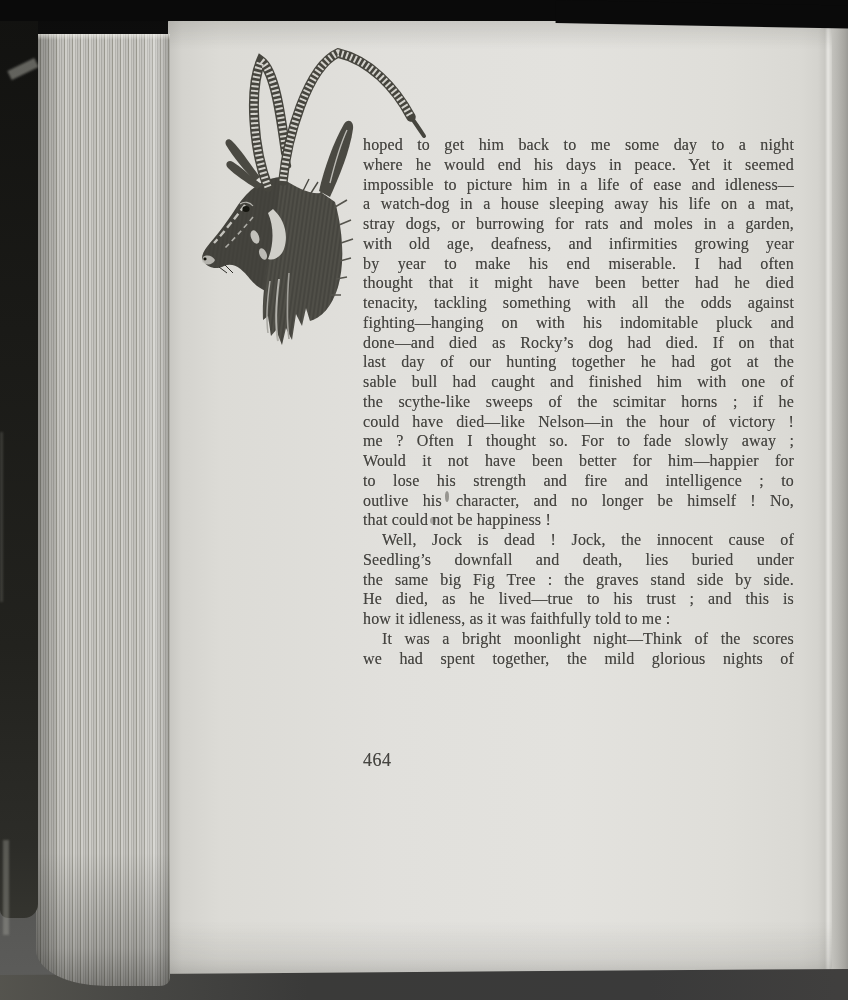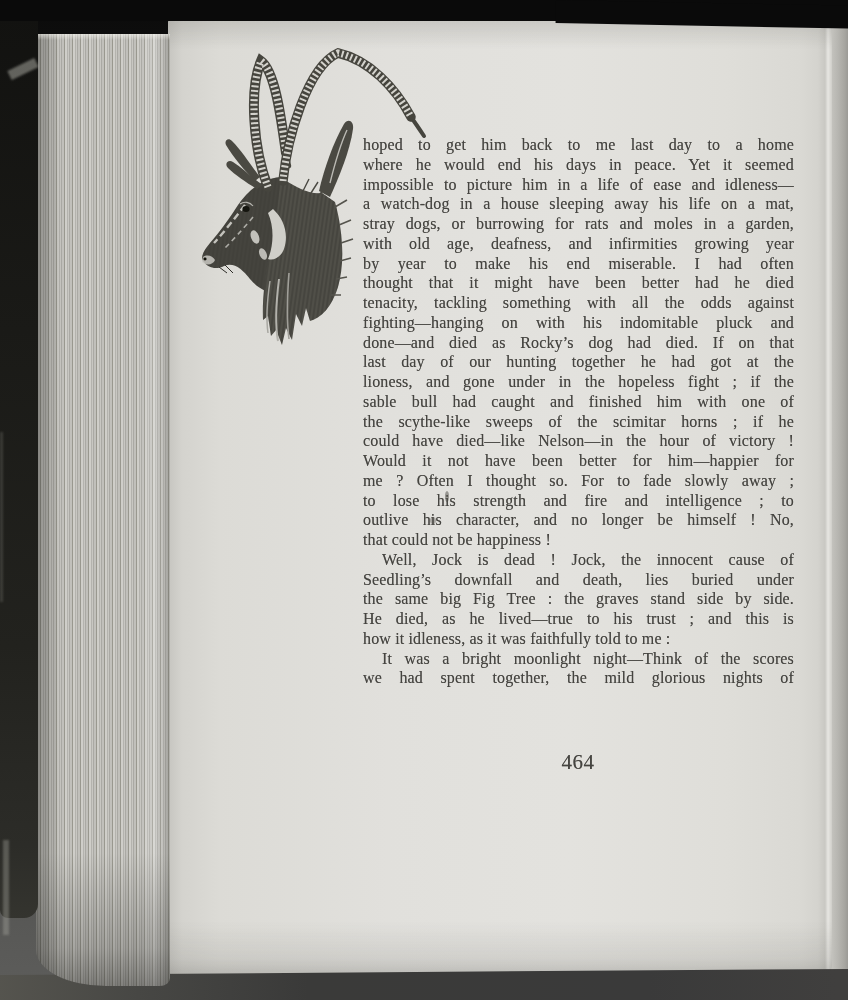--- a/index.html
+++ b/index.html
@@ -54,21 +54,21 @@
   .text-block{
     position:absolute;left:195px;top:114px;width:431px;z-index:3;
     font-size:16px;line-height:19.75px;color:#454440;
     letter-spacing:.15px;text-shadow:0 0 .5px rgba(69,68,64,.55);
   }
   .tline{height:19.75px;text-align:justify;text-align-last:justify;}
   .tline.noj{text-align-last:left;}
   .tline.ind{text-indent:19px;}
   .page-number{
     position:absolute;left:195px;top:729px;width:430px;z-index:3;
-    font-size:21px;color:#454440;text-align:center;letter-spacing:.5px;
+    font-size:18px;color:#454440;text-align:left;letter-spacing:.5px;
     text-shadow:0 0 .5px rgba(69,68,64,.55);
   }
   
   .smudge{position:absolute;z-index:4;border-radius:50%;}
   .smudge.s1{left:277px;top:470px;width:4px;height:11px;background:rgba(75,74,68,.5);}
   .smudge.s2{left:262px;top:496px;width:6px;height:7px;background:rgba(75,74,68,.38);}
   .illustration{position:absolute;left:15px;top:8px;z-index:2;}
 </style>
 </head>
 <body>
@@ -118,38 +118,37 @@
         <path d="M 85,158 C 70,120 66,60 78,32 C 92,42 98,88 103,124" fill="none" stroke="#46453e" stroke-width="10" stroke-linecap="round"></path>
         <path d="M 85,158 C 70,120 66,60 78,32 C 92,42 98,88 103,124" fill="none" stroke="#d3d2cc" stroke-width="7.2" stroke-dasharray="2 2.6"></path>
         <path d="M 103,124 C 104,129 105,133 106,137" fill="none" stroke="#46453e" stroke-width="4.5" stroke-linecap="round"></path>
         <path d="M 100,152 C 104,110 124,38 155,24 C 186,31 212,58 228,88" fill="none" stroke="#46453e" stroke-width="9.5" stroke-linecap="round"></path>
         <path d="M 100,152 C 104,110 124,38 155,24 C 186,31 212,58 228,88" fill="none" stroke="#d3d2cc" stroke-width="7" stroke-dasharray="2 2.6"></path>
         <path d="M 228,88 C 233,95 237,101 241,107" fill="none" stroke="#46453e" stroke-width="4" stroke-linecap="round"></path>
       </g>
     </svg>
 
     <div class="text-block">
-        <div class="tline">hoped to get him back to me last day to a home</div>
+        <div class="tline">hoped to get him back to me some day to a night</div>
         <div class="tline">where he would end his days in peace.  Yet it seemed</div>
         <div class="tline">impossible to picture him in a life of ease and idleness—</div>
         <div class="tline">a watch-dog in a house sleeping away his life on a mat,</div>
         <div class="tline">stray dogs, or burrowing for rats and moles in a garden,</div>
         <div class="tline">with old age, deafness, and infirmities growing year</div>
         <div class="tline">by year to make his end miserable.  I had often</div>
         <div class="tline">thought that it might have been better had he died</div>
         <div class="tline">tenacity, tackling something with all the odds against</div>
         <div class="tline">fighting—hanging on with his indomitable pluck and</div>
         <div class="tline">done—and died as Rocky’s dog had died.  If on that</div>
         <div class="tline">last day of our hunting together he had got at the</div>
-        <div class="tline">lioness, and gone under in the hopeless fight ;  if the</div>
         <div class="tline">sable bull had caught and finished him with one of</div>
         <div class="tline">the scythe-like sweeps of the scimitar horns ;  if he</div>
         <div class="tline">could have died—like Nelson—in the hour of victory !</div>
+        <div class="tline">me ?  Often I thought so.  For to fade slowly away ;</div>
         <div class="tline">Would it not have been better for him—happier for</div>
-        <div class="tline">me ?  Often I thought so.  For to fade slowly away ;</div>
         <div class="tline">to lose his strength and fire and intelligence ;  to</div>
         <div class="tline">outlive his character, and no longer be himself !  No,</div>
         <div class="tline noj">that could not be happiness !</div>
         <div class="tline ind">Well, Jock is dead !  Jock, the innocent cause of</div>
         <div class="tline">Seedling’s downfall and death, lies buried under</div>
         <div class="tline">the same big Fig Tree :  the graves stand side by side.</div>
         <div class="tline">He died, as he lived—true to his trust ;  and this is</div>
         <div class="tline noj">how it idleness, as it was faithfully told to me :</div>
         <div class="tline ind">It was a bright moonlight night—Think of the scores</div>
         <div class="tline">we had spent together, the mild glorious nights of</div>

